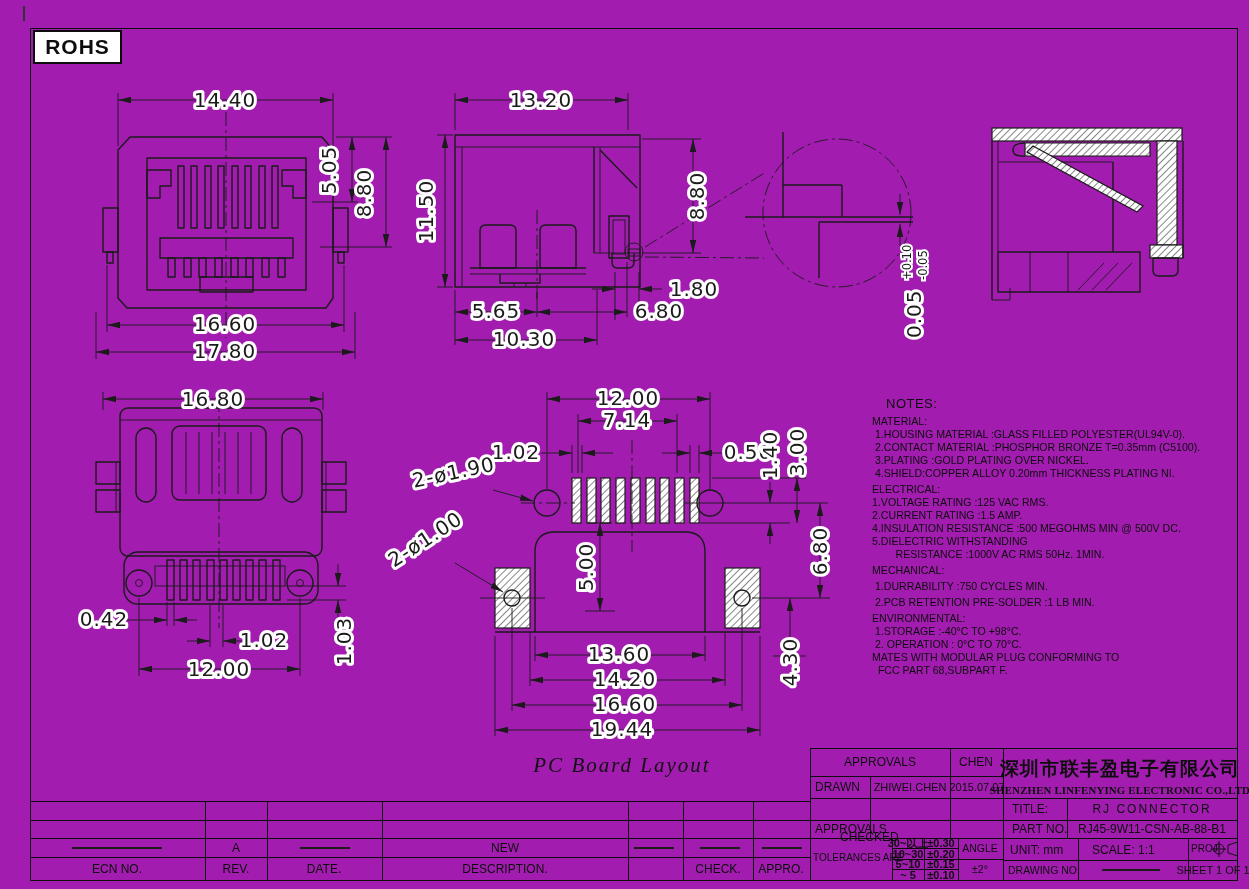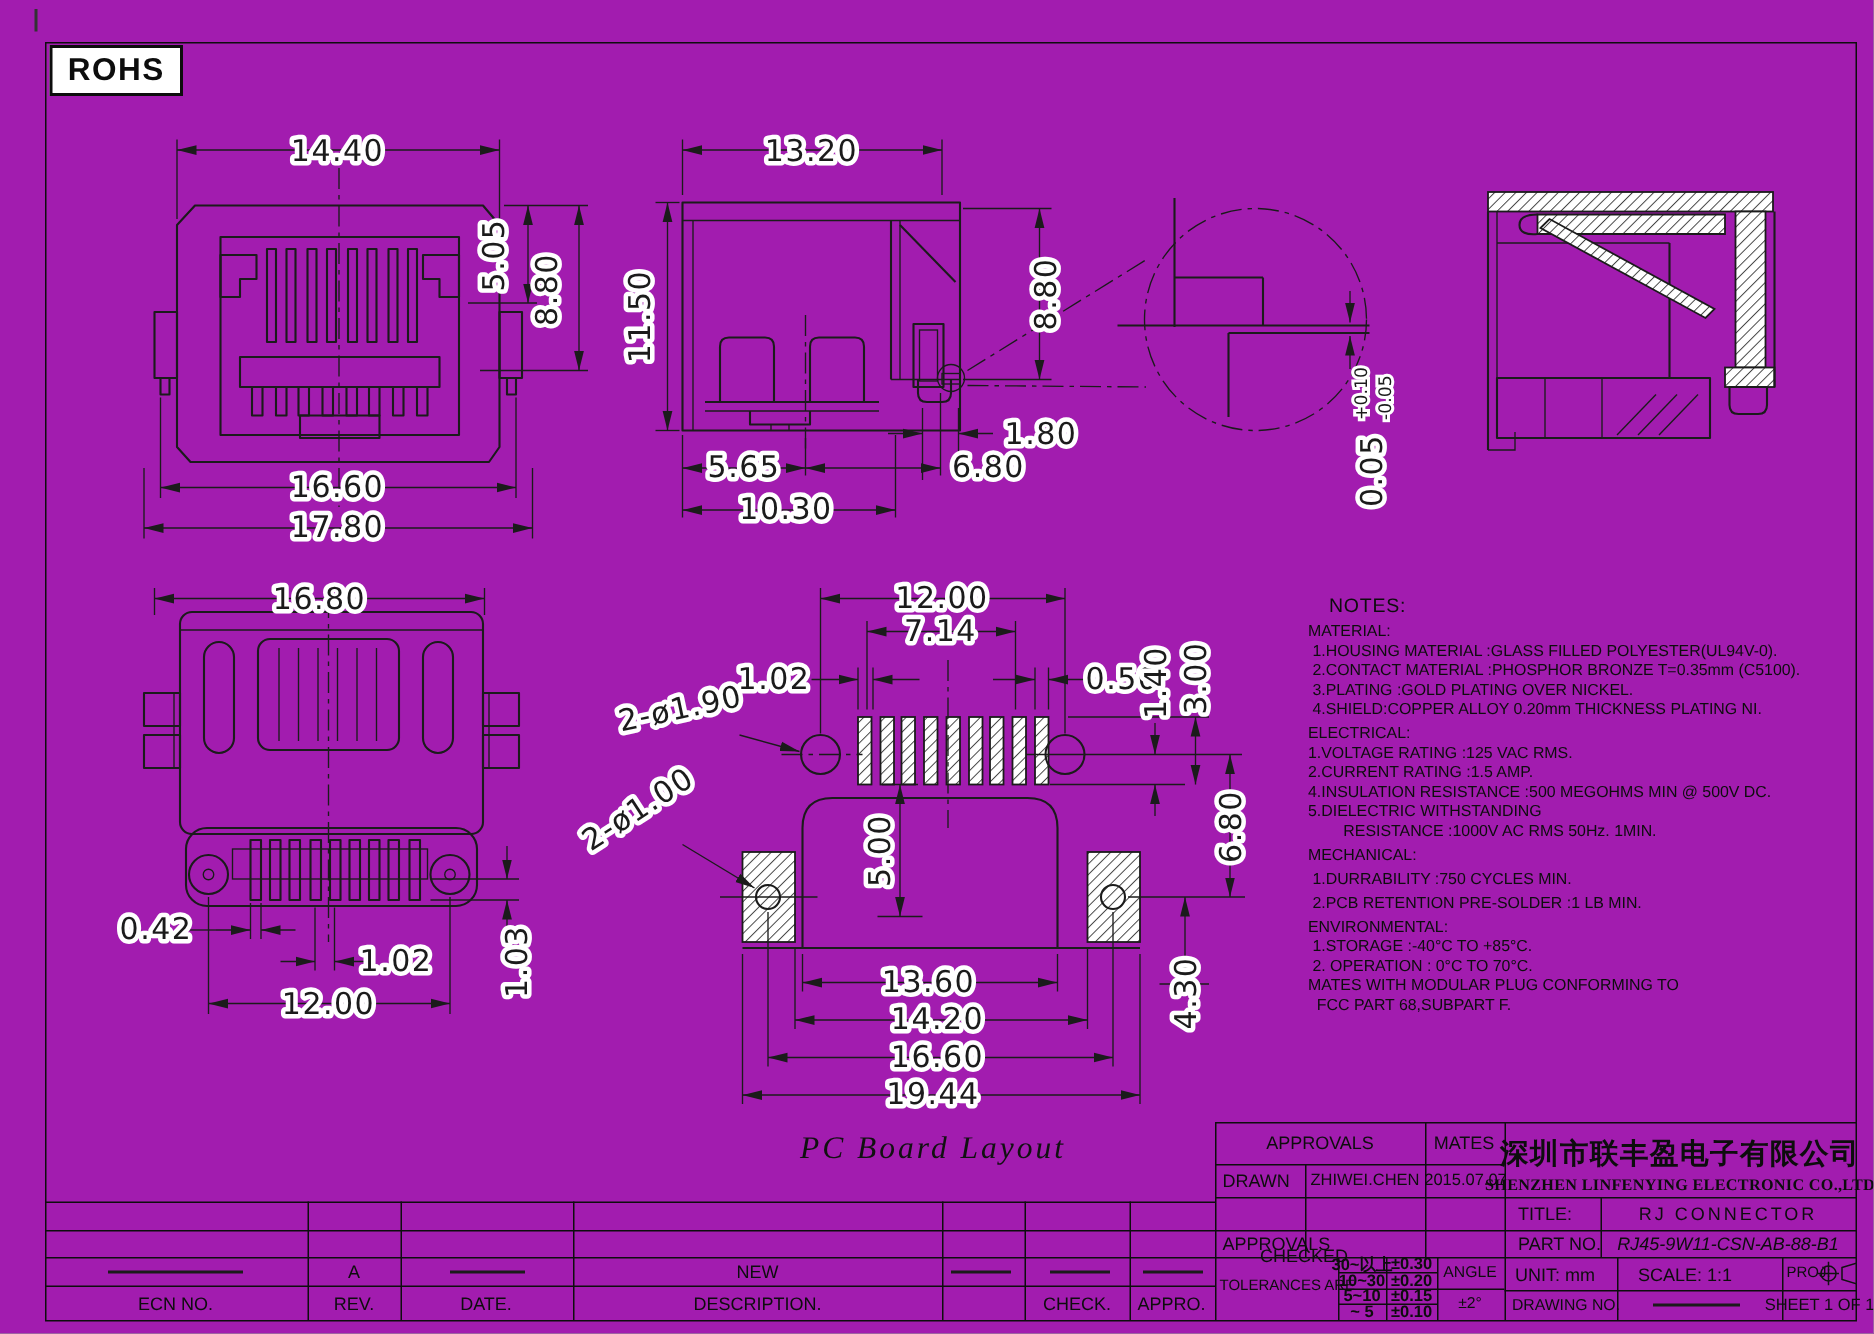--- a/index.html
+++ b/index.html
@@ -347,21 +347,21 @@
     <div class="nl sec">ELECTRICAL:</div>
     <div class="nl">1.VOLTAGE RATING :125 VAC RMS.</div>
     <div class="nl">2.CURRENT RATING :1.5 AMP.</div>
     <div class="nl">4.INSULATION RESISTANCE :500 MEGOHMS MIN @ 500V DC.</div>
     <div class="nl">5.DIELECTRIC WITHSTANDING</div>
     <div class="nl">        RESISTANCE :1000V AC RMS 50Hz. 1MIN.</div>
     <div class="nl sec">MECHANICAL:</div>
     <div class="nl sec"> 1.DURRABILITY :750 CYCLES MIN.</div>
     <div class="nl sec"> 2.PCB RETENTION PRE-SOLDER :1 LB MIN.</div>
     <div class="nl sec">ENVIRONMENTAL:</div>
-    <div class="nl"> 1.STORAGE :-40°C TO +85°C.</div>
+    <div class="nl"> 1.STORAGE :-40°C TO +98°C.</div>
     <div class="nl"> 2. OPERATION : 0°C TO 70°C.</div>
     <div class="nl">MATES WITH MODULAR PLUG CONFORMING TO</div>
     <div class="nl">  FCC PART 68,SUBPART F.</div>
   </div>
 
   <div>
     <div class="h" style="left:30px;top:801px;width:780px;"></div>
     <div class="h" style="left:30px;top:820px;width:780px;"></div>
     <div class="h" style="left:30px;top:838px;width:780px;"></div>
     <div class="h" style="left:30px;top:857px;width:780px;"></div>
@@ -402,21 +402,21 @@
     <div class="v" style="left:950px;top:748px;height:90px;"></div>
     <div class="v" style="left:1003px;top:748px;height:132px;"></div>
     <div class="v" style="left:1067px;top:798px;height:40px;"></div>
     <div class="v" style="left:892px;top:838px;height:42px;"></div>
     <div class="v" style="left:924px;top:838px;height:42px;"></div>
     <div class="v" style="left:958px;top:838px;height:42px;"></div>
     <div class="v" style="left:1078px;top:838px;height:42px;"></div>
     <div class="v" style="left:1188px;top:838px;height:42px;"></div>
 
     <div class="lbl c" style="left:880px;top:762px;">APPROVALS</div>
-    <div class="lbl c" style="left:976px;top:762px;">MATES</div>
+    <div class="lbl c" style="left:976px;top:762px;">CHEN</div>
     <div class="lbl" style="left:815px;top:780px;">DRAWN</div>
     <div class="lbl c s11" style="left:910px;top:787px;">ZHIWEI.CHEN</div>
     <div class="lbl c s11" style="left:977px;top:787px;">2015.07.07</div>
     <div class="lbl" style="left:815px;top:830px;margin-left:25px;">CHECKED</div>
     <div class="lbl" style="left:815px;top:822px;">APPROVALS</div>
     <div class="lbl s10" style="left:813px;top:852px;">TOLERANCES ARE</div>
     <div class="lbl c s9" style="left:908px;top:843px;">30~以上</div>
     <div class="lbl c s9" style="left:941px;top:843px;">±0.30</div>
     <div class="lbl c s9" style="left:908px;top:853.5px;">10~30</div>
     <div class="lbl c s9" style="left:941px;top:853.5px;">±0.20</div>
@@ -424,21 +424,21 @@
     <div class="lbl c s9" style="left:941px;top:864px;">±0.15</div>
     <div class="lbl c s9" style="left:908px;top:874.5px;">~ 5</div>
     <div class="lbl c s9" style="left:941px;top:874.5px;">±0.10</div>
     <div class="lbl c s105" style="left:980px;top:848px;">ANGLE</div>
     <div class="lbl c s105" style="left:980px;top:869px;">±2°</div>
     <div class="lbl c cn" style="left:1120px;top:769px;">深圳市联丰盈电子有限公司</div>
     <div class="lbl c en" style="left:1120px;top:790px;">SHENZHEN LINFENYING ELECTRONIC CO.,LTD</div>
     <div class="lbl" style="left:1012px;top:802px;">TITLE:</div>
     <div class="lbl c" style="left:1152px;top:809px;letter-spacing:2px;">RJ  CONNECTOR</div>
     <div class="lbl" style="left:1012px;top:822px;">PART NO.</div>
-    <div class="lbl c" style="left:1152px;top:829px;font-style:italic;">RJ45-9W11-CSN-AB-88-B1</div>
+    <div class="lbl c" style="left:1152px;top:829px;">RJ45-9W11-CSN-AB-88-B1</div>
     <div class="lbl" style="left:1010px;top:843px;">UNIT: mm</div>
     <div class="lbl" style="left:1092px;top:843px;">SCALE:  1:1</div>
     <div class="lbl s10" style="left:1191px;top:843px;">PROJ:</div>
     <svg style="position:absolute;left:1212px;top:841px;" width="26" height="16" viewBox="0 0 26 16">
       <circle cx="7" cy="8" r="5" stroke="#111" stroke-width="1" fill="none"></circle>
       <line x1="0" y1="8" x2="14" y2="8" stroke="#111" stroke-width="1"></line>
       <line x1="7" y1="0" x2="7" y2="16" stroke="#111" stroke-width="1"></line>
       <path d="M16,4 L26,1 L26,15 L16,12 Z" stroke="#111" stroke-width="1" fill="none"></path>
     </svg>
     <div class="lbl s105" style="left:1008px;top:864px;">DRAWING NO.</div>

